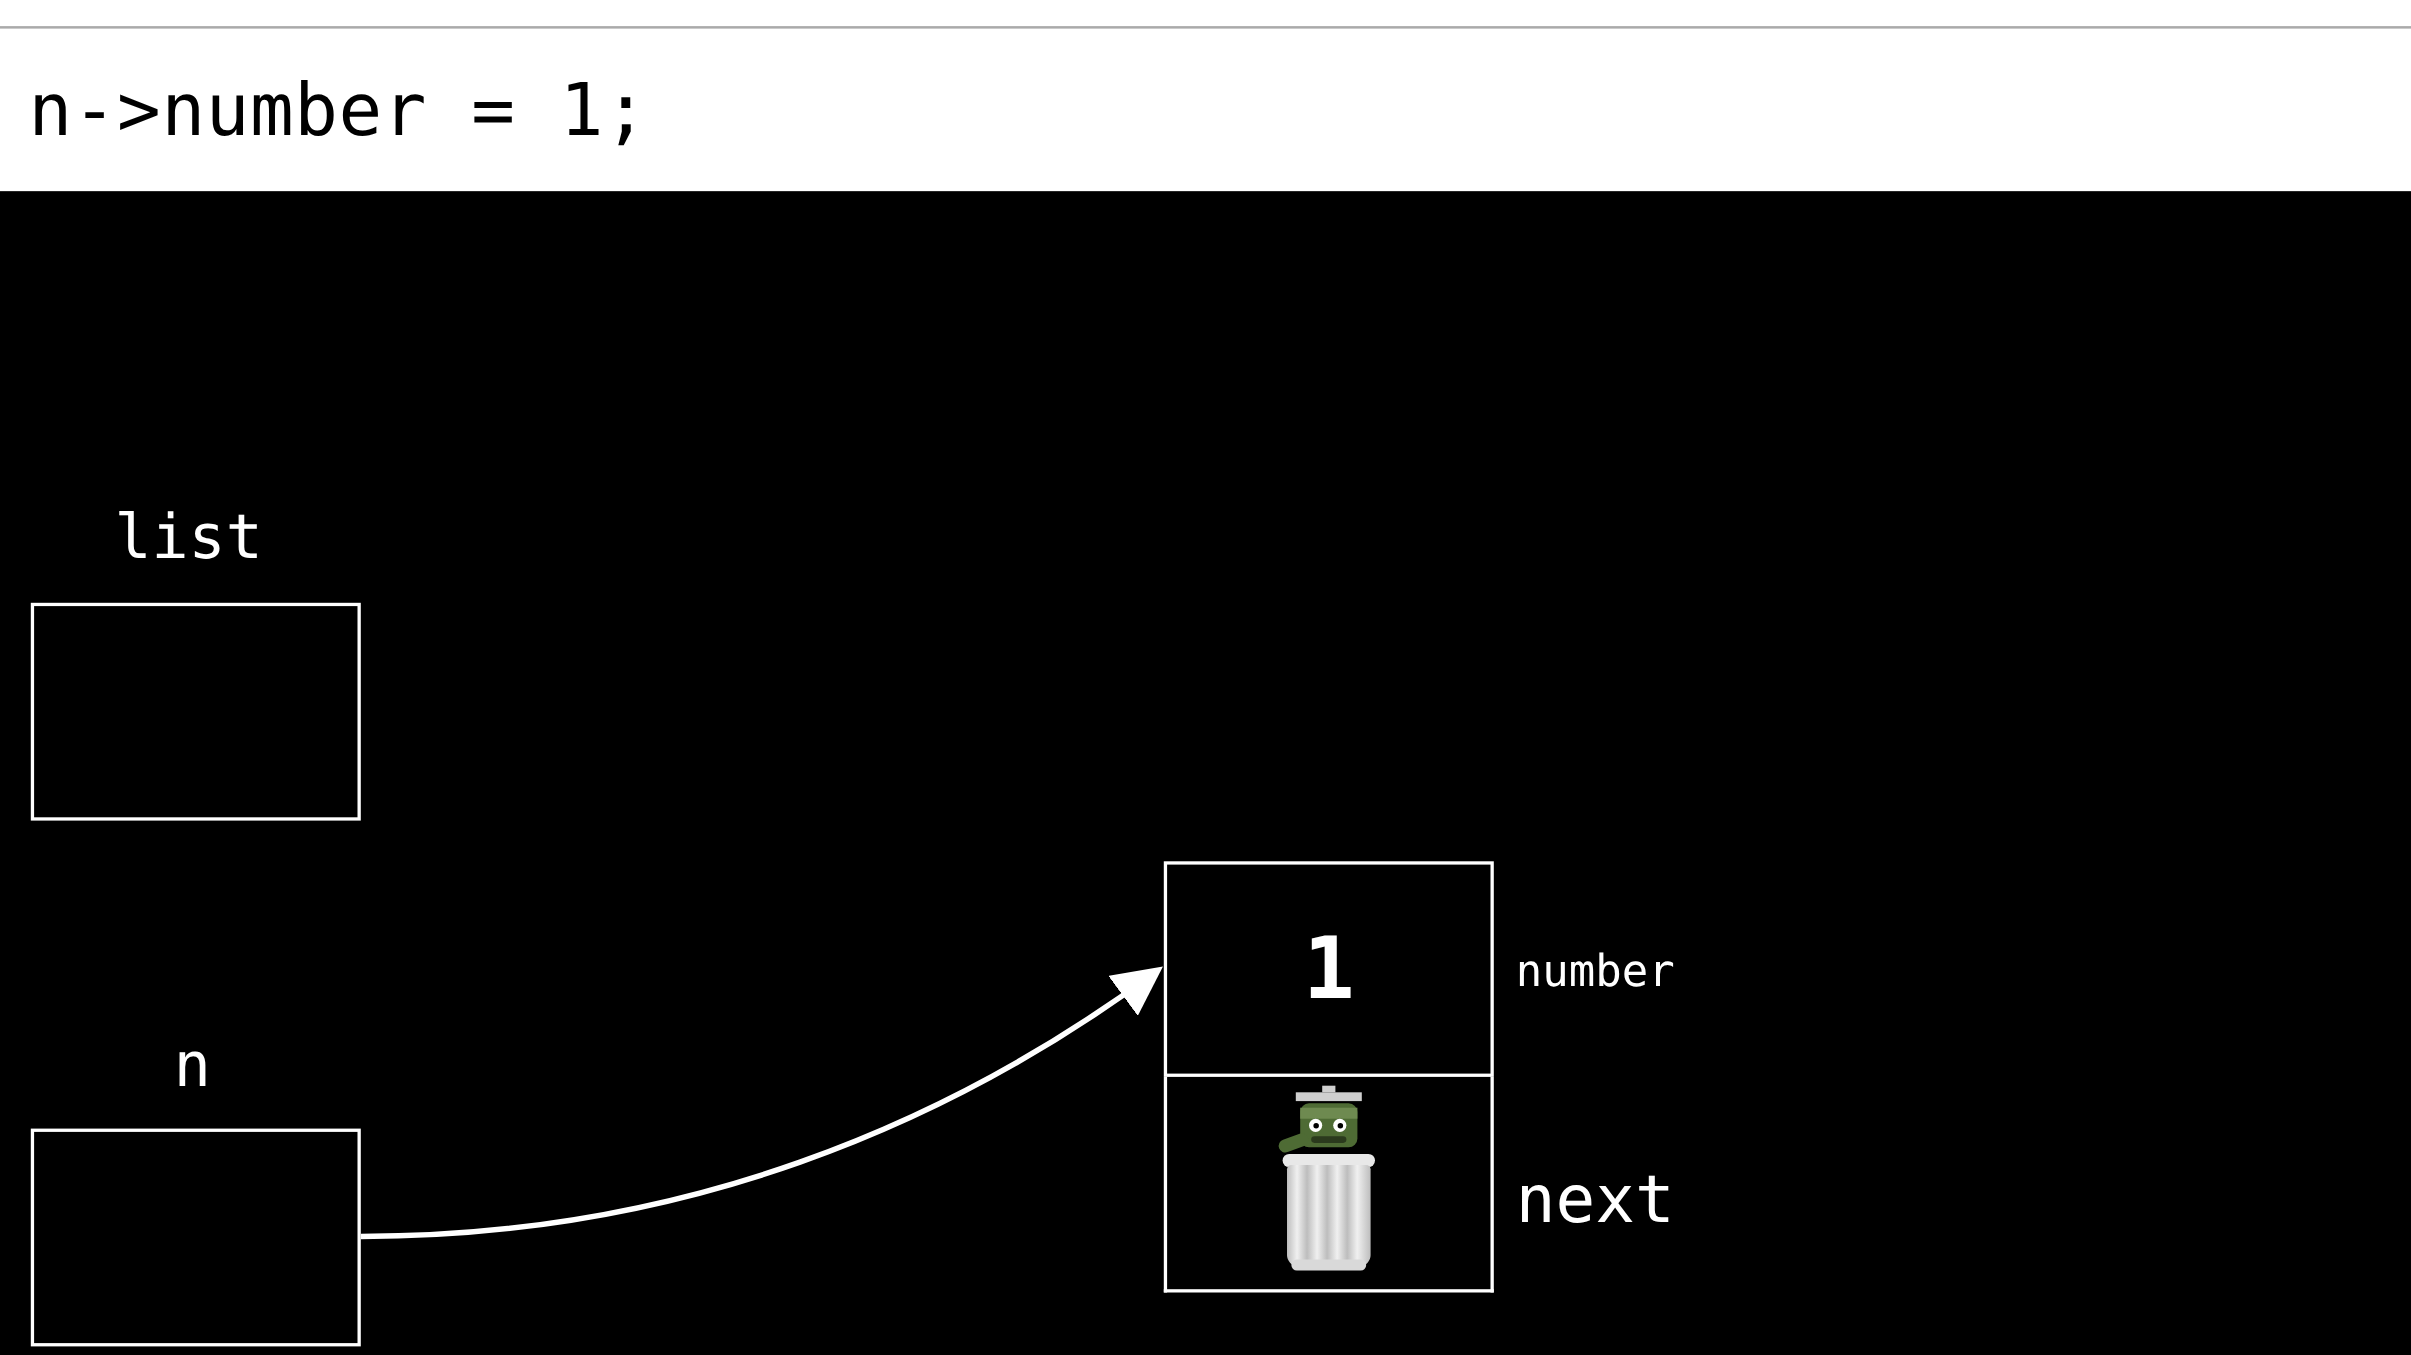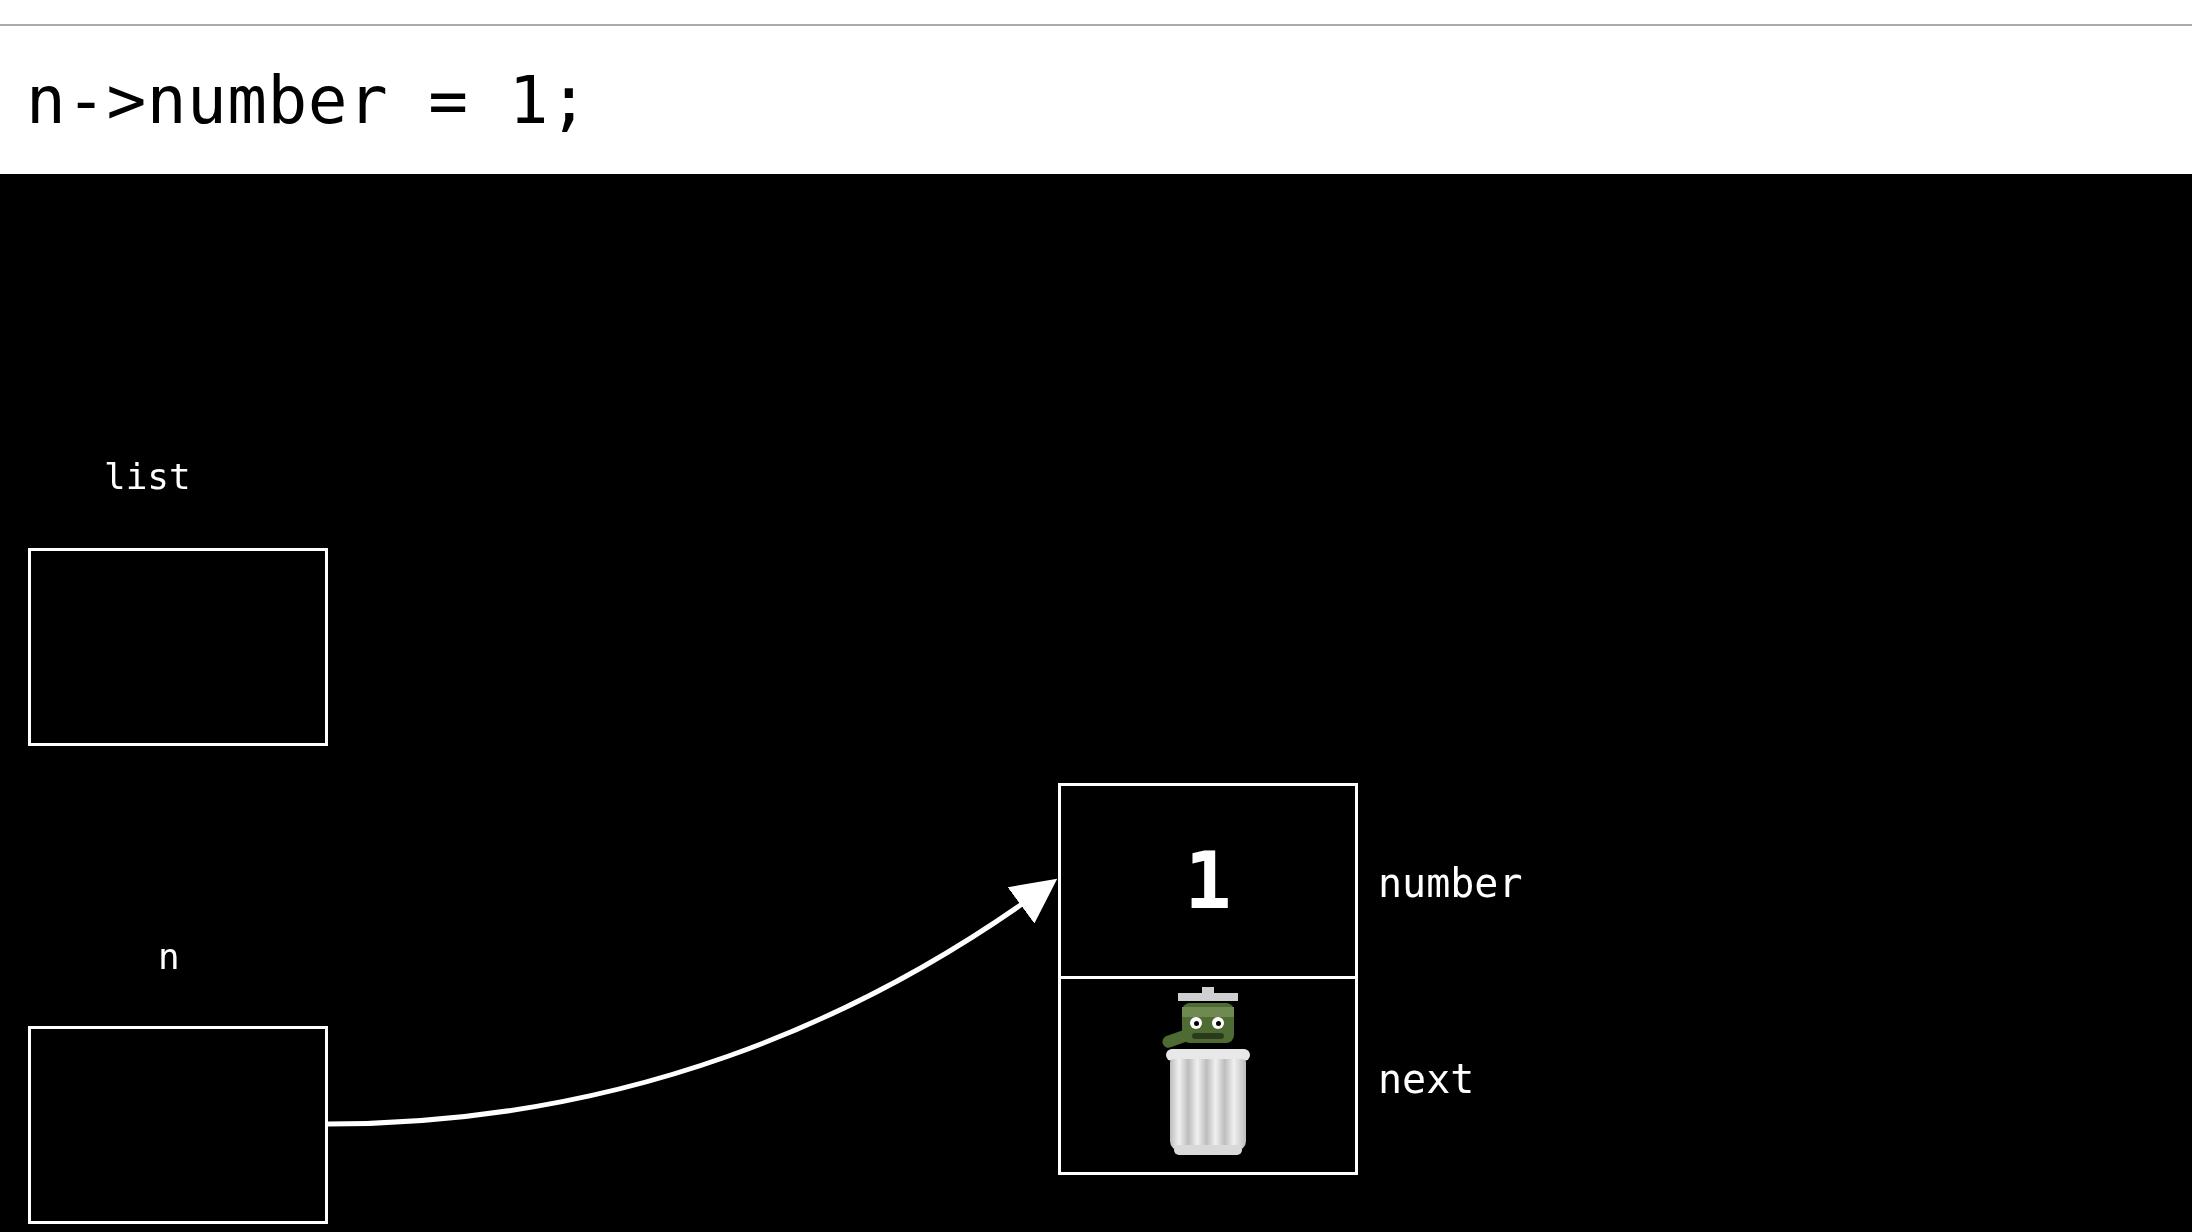--- a/index.html
+++ b/index.html
@@ -1,20 +1,20 @@
 <!DOCTYPE html>
 <html><head>
 <meta charset="utf-8">
 <style>
   html,body{margin:0;padding:0;width:100%;height:100%;background:#fff;font-family:"Menlo","Consolas","DejaVu Sans Mono","Courier New",monospace}
   .frame{position:relative;width:2192px;height:1232px;transform-origin:top left;background:#000}
   .codebar{position:absolute;left:0;top:0;width:100%;height:150px;background:#fff;border-top:2px solid #aaa;display:flex;align-items:center;padding-left:26px;box-sizing:border-box}
   .code{color:#000;font-size:66px;letter-spacing:.5px}
   .stage{position:absolute;left:0;top:150px;width:100%;height:1082px;background:#000;color:#fff}
-  .lbl{position:absolute;color:#fff;font-size:36px}
+  .lbl{position:absolute;color:#fff;font-size:56px}
   .box{position:absolute;border:3px solid #fff;box-sizing:border-box}
   .node-top{position:absolute;border:3px solid #fff;box-sizing:border-box;display:flex;align-items:center;justify-content:center}
   .node-bot{position:absolute;border:3px solid #fff;border-top:none;box-sizing:border-box;display:flex;align-items:center;justify-content:center}
   .num{color:#fff;font-size:78px;font-weight:bold}
   
   .pix{position:relative;width:120px;height:165px}
   .p{position:absolute}
 </style>
 </head>
 <body>
@@ -58,21 +58,21 @@
 
         <div class="p" style="left:18px;top:56px;width:84px;height:12px;background:#e8e8e8;border-radius:6px"></div>
 
         <div class="p" style="left:22px;top:66px;width:76px;height:92px;background:linear-gradient(90deg,#bdbdbd 0%,#f0f0f0 12%,#bdbdbd 24%,#f0f0f0 36%,#bdbdbd 48%,#f0f0f0 60%,#bdbdbd 72%,#f0f0f0 84%,#bdbdbd 100%);border-radius:4px 4px 10px 10px"></div>
 
         <div class="p" style="left:26px;top:152px;width:68px;height:10px;background:#d9d9d9;border-radius:6px"></div>
       </div>
     </div>
 
     <div class="lbl" style="left:1378px;top:686px;font-size:40px">number</div>
-    <div class="lbl" style="left:1378px;top:882px;font-size:40px">next</div>
+    <div class="lbl" style="left:1378px;top:882px;font-size:60px">next</div>
 
     <svg style="position:absolute;left:0;top:0" width="2192" height="1082">
       <defs>
         <marker id="ah" viewBox="0 0 10 10" refX="8" refY="5" markerWidth="9" markerHeight="9" orient="auto-start-reverse">
           <path d="M0 0 L10 5 L0 10 z" fill="#fff"></path>
         </marker>
       </defs>
       <path d="M 328 950 C 620 950, 860 850, 1050 710" stroke="#fff" stroke-width="5" fill="none" marker-end="url(#ah)"></path>
     </svg>
 

